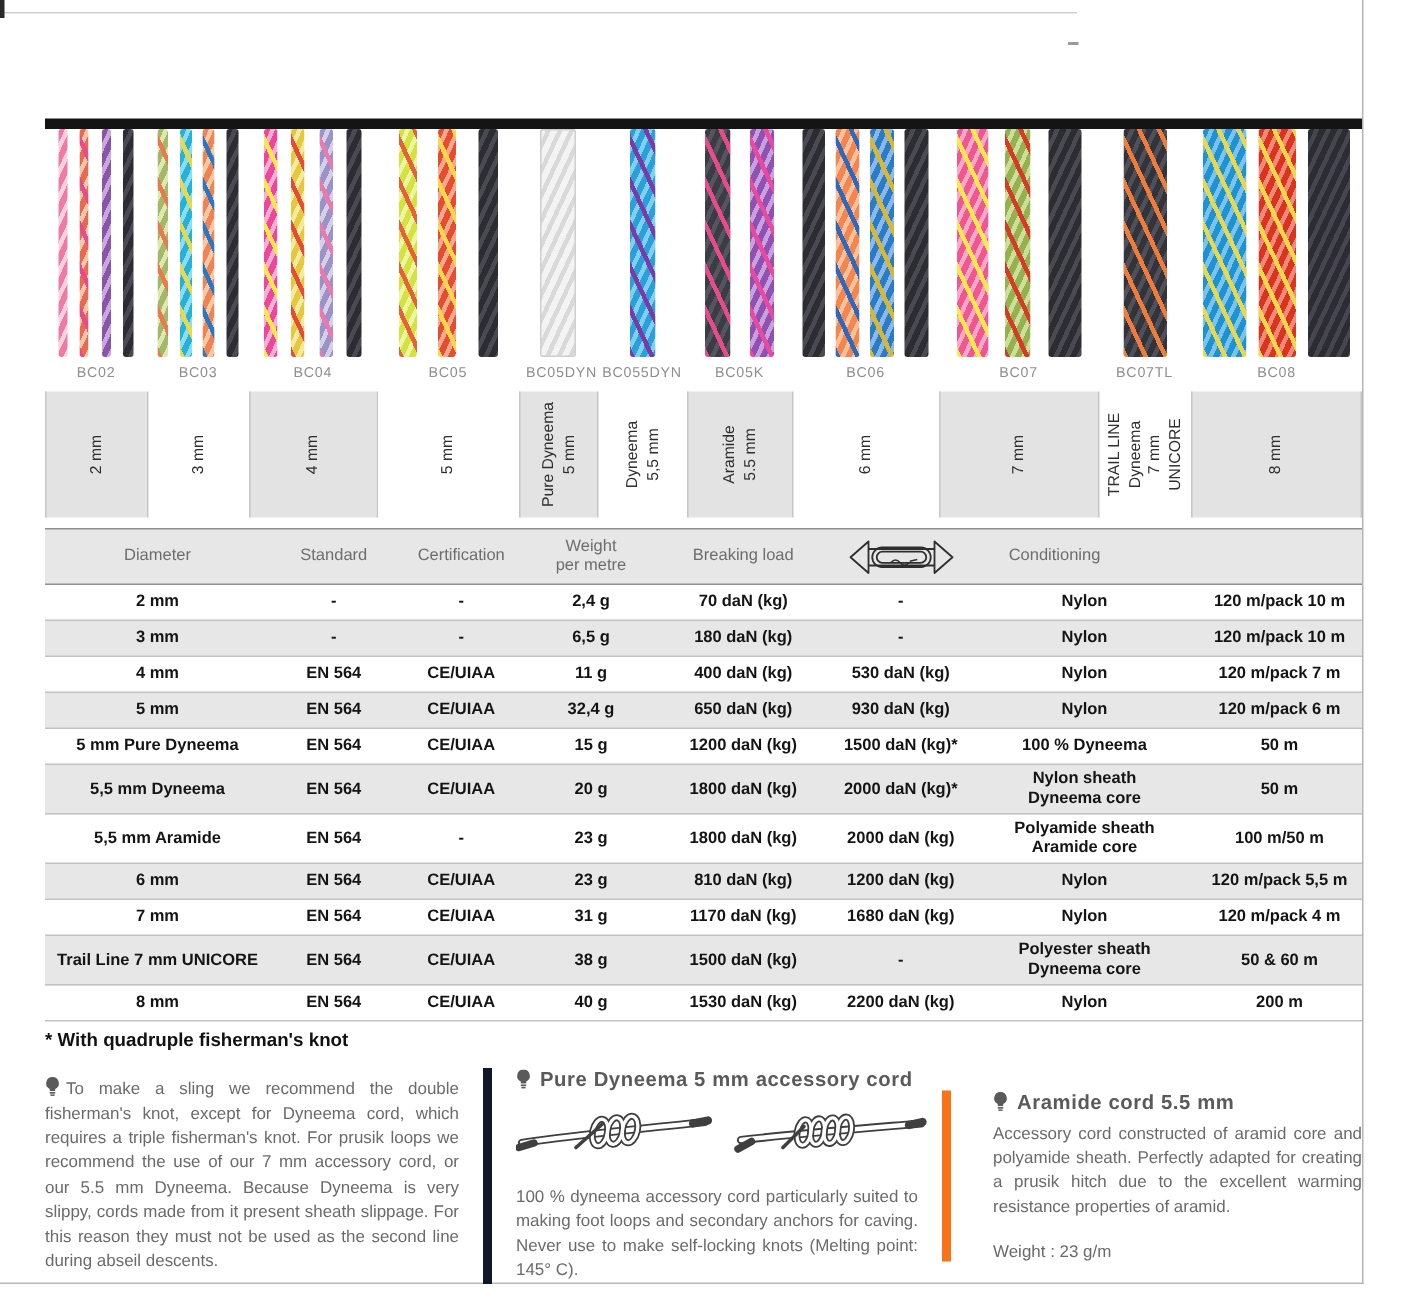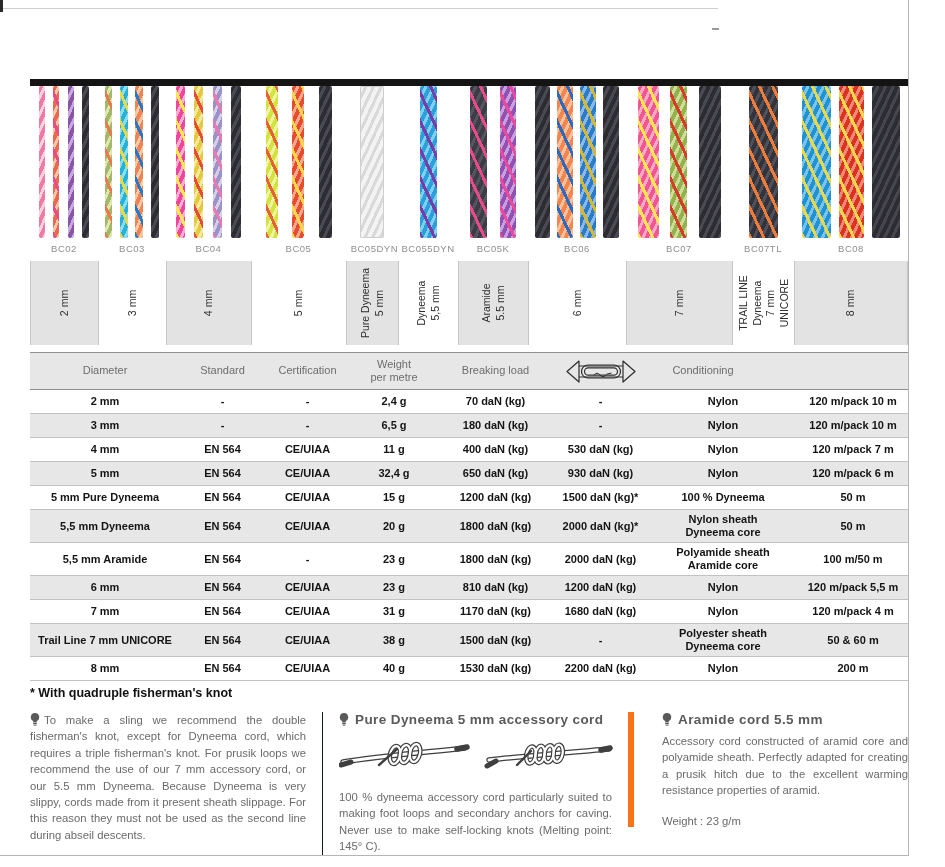--- a/index.html
+++ b/index.html
@@ -37,24 +37,24 @@
   .tr{display:flex;height:24px;border-bottom:1px solid #c2c2c2;font-size:11px;font-weight:700;
       color:#141414;align-items:center;box-sizing:border-box;}
   .tr.tall{height:33px;}
   .tr.alt{background:#e7e7e7;}
   .td{text-align:center;white-space:pre-line;line-height:1.15;}
   .c0{width:150px;}.c1{width:85px;}.c2{width:85px;}.c3{width:88px;}
   .c4{width:115px;}.c5{width:95px;}.c6{width:150px;}.c7{width:110px;}
 
   .footnote{position:absolute;left:30px;top:686px;font-size:12.5px;font-weight:700;color:#111;}
 
-  .notes{position:absolute;left:30px;top:712px;width:878px;display:flex;align-items:flex-start;}
+  .notes{position:absolute;left:30px;top:712px;width:878px;display:flex;align-items:center;}
   .note-col{box-sizing:border-box;color:#6a6a6a;}
   .note-col.colA{width:292px;padding-right:16px;}
-  .note-col.colB{width:306px;padding:0 16px;border-left:1px solid #0f172a;}
+  .note-col.colB{width:306px;padding:0 16px;border-left:6px solid #0f172a;}
   .note-col.colC{width:280px;padding-left:28px;border-left:6px solid #f97316;}
   .note-par{font-size:11.3px;line-height:1.45;text-align:justify;margin:0;}
   .note-head{font-size:13.5px;font-weight:700;color:#5a5a5a;letter-spacing:.4px;margin:0 0 6px 0;
              display:flex;align-items:center;gap:6px;}
   .bulb{flex:0 0 auto;}
   .bulb-inline{display:inline-block;vertical-align:-2px;margin-right:4px;}
   .weight-line{font-size:11.3px;margin-top:16px;color:#6a6a6a;}
   .knot-art{margin:2px 0 8px 0;}
 </style>
 </head>

